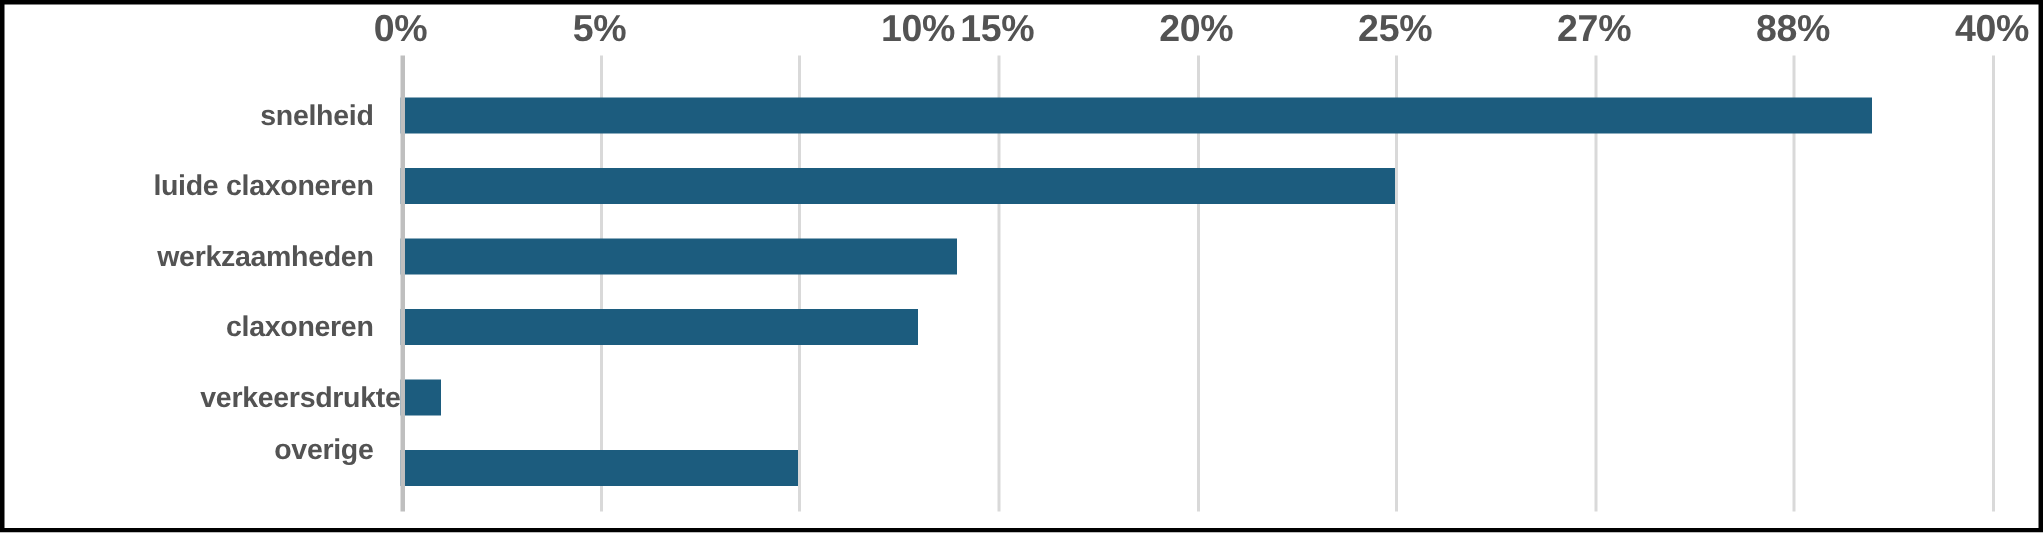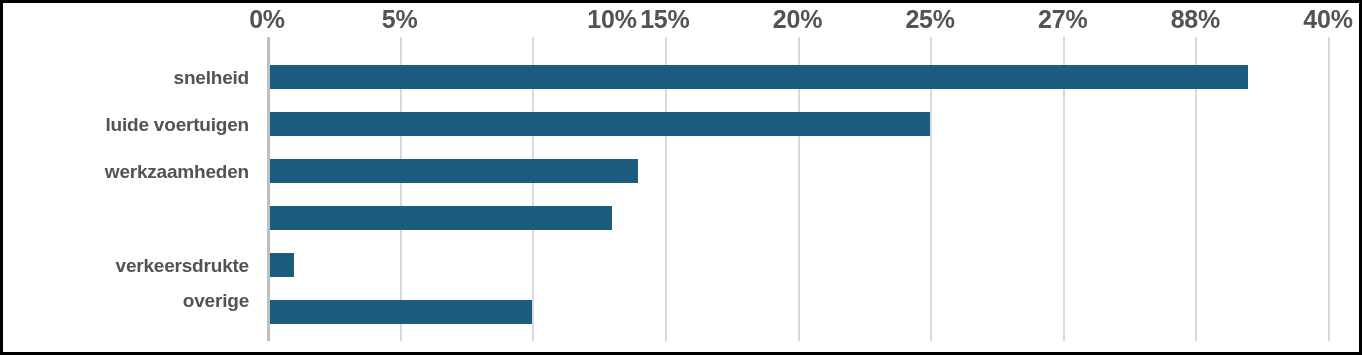--- a/index.html
+++ b/index.html
@@ -157,26 +157,29 @@
       <div class="bar-row" style="top: 252px;">
         <div class="bar" title="10%" style="width: 265.25px; background: rgb(28, 92, 126);"></div>
       </div>
     </div>
 
   <div id="y-axis-labels">
       <div class="cat-label-row" style="top: 17px;">
         <span class="cat-label">snelheid</span>
       </div>
       <div class="cat-label-row" style="top: 64px;">
-        <span class="cat-label">luide voertuigen</span>
+        <span class="cat-label">luide claxoneren</span>
       </div>
       <div class="cat-label-row" style="top: 111px;">
         <span class="cat-label">werkzaamheden</span>
       </div>
-      <div class="cat-label-row" style="top: 205px;">
+      <div class="cat-label-row" style="top: 158px;">
+        <span class="cat-label">claxoneren</span>
+      </div>
+      <div class="cat-label-row" style="top: 205px; padding-left: 18px;">
         <span class="cat-label">verkeersdrukte</span>
       </div>
       <div class="cat-label-row" style="top: 240px;">
         <span class="cat-label">overige</span>
       </div>
     </div>
 
 </div>
 
 </body></html>

